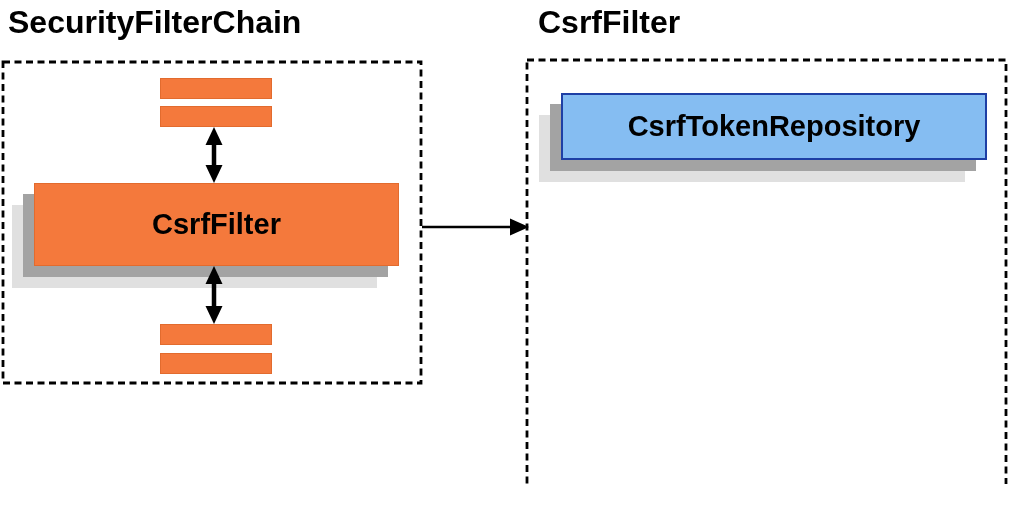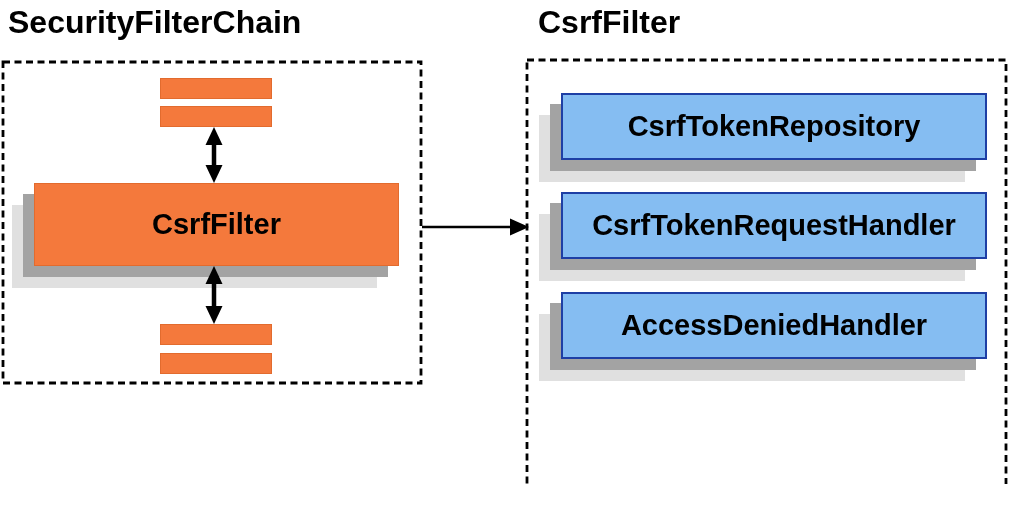--- a/index.html
+++ b/index.html
@@ -83,22 +83,20 @@
   <div class="title title-right">CsrfFilter</div>
 
   <div class="bar bar1 orange"></div>
   <div class="bar bar2 orange"></div>
   <div class="bar bar3 orange"></div>
   <div class="bar bar4 orange"></div>
 
   <div class="big-node orange shadowed">CsrfFilter</div>
 
   <div class="comp comp1 shadowed">CsrfTokenRepository</div>
-  <div class="comp comp2 shadowed">CsrfTokenRequestHandler</div>
-  <div class="comp comp3 shadowed">AccessDeniedHandler</div>
 
   <svg class="overlay" viewBox="0 0 1010 505">
 
     <rect class="dashed-rect" x="3" y="62" width="418" height="321"></rect>
 
     <rect class="dashed-rect" x="527" y="60" width="479" height="440"></rect>
 
     <g>
       <line class="arrow-shaft" x1="214" y1="142" x2="214" y2="168"></line>
       <polygon class="arrow-head" points="214,127 205.5,145 222.5,145"></polygon>

